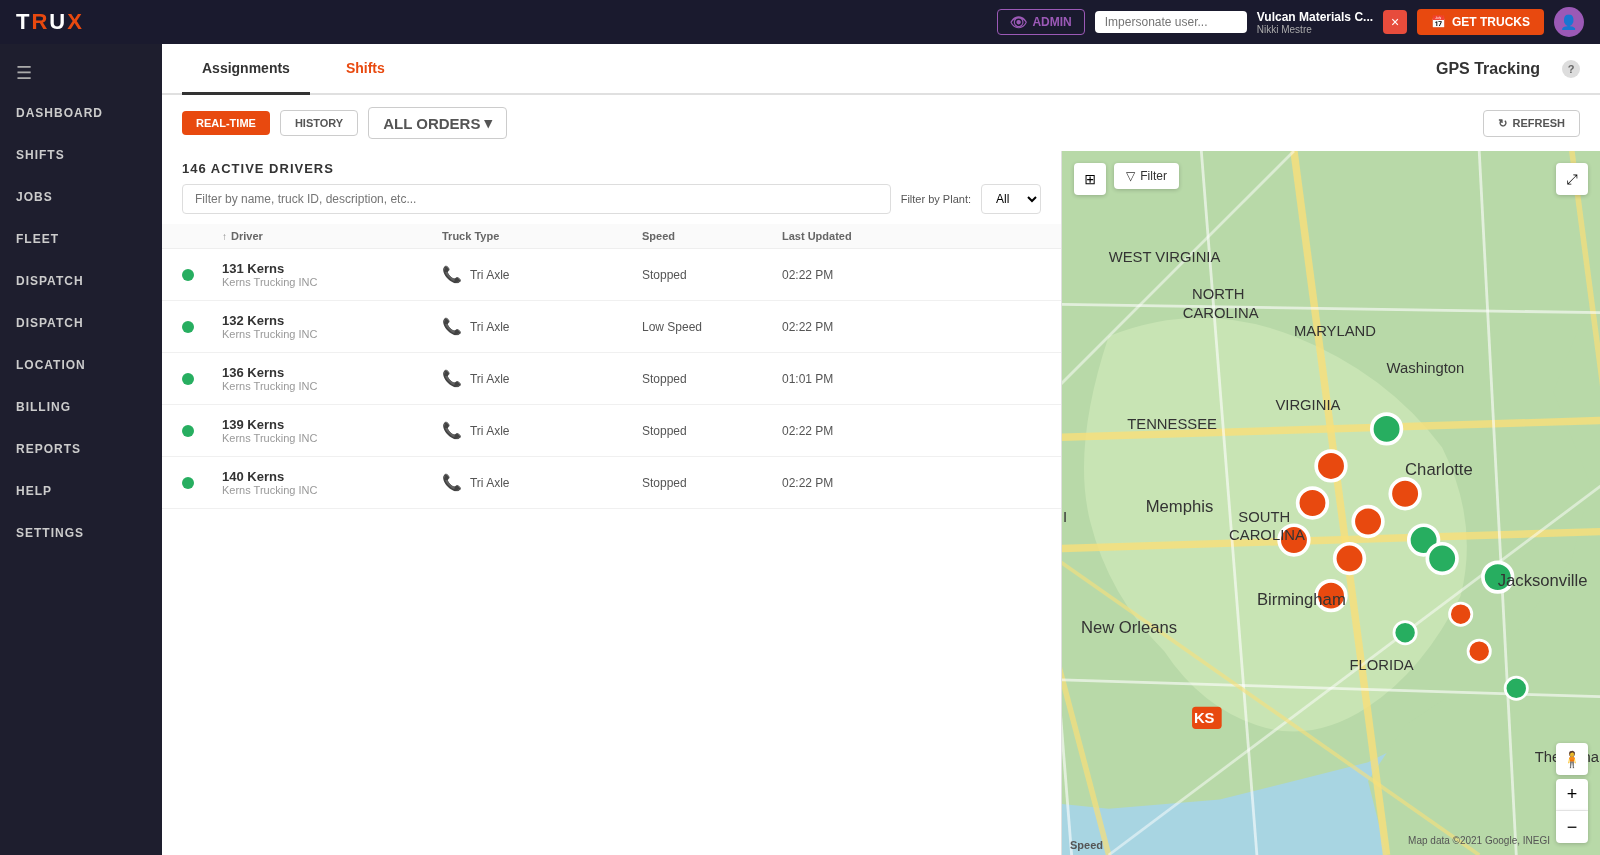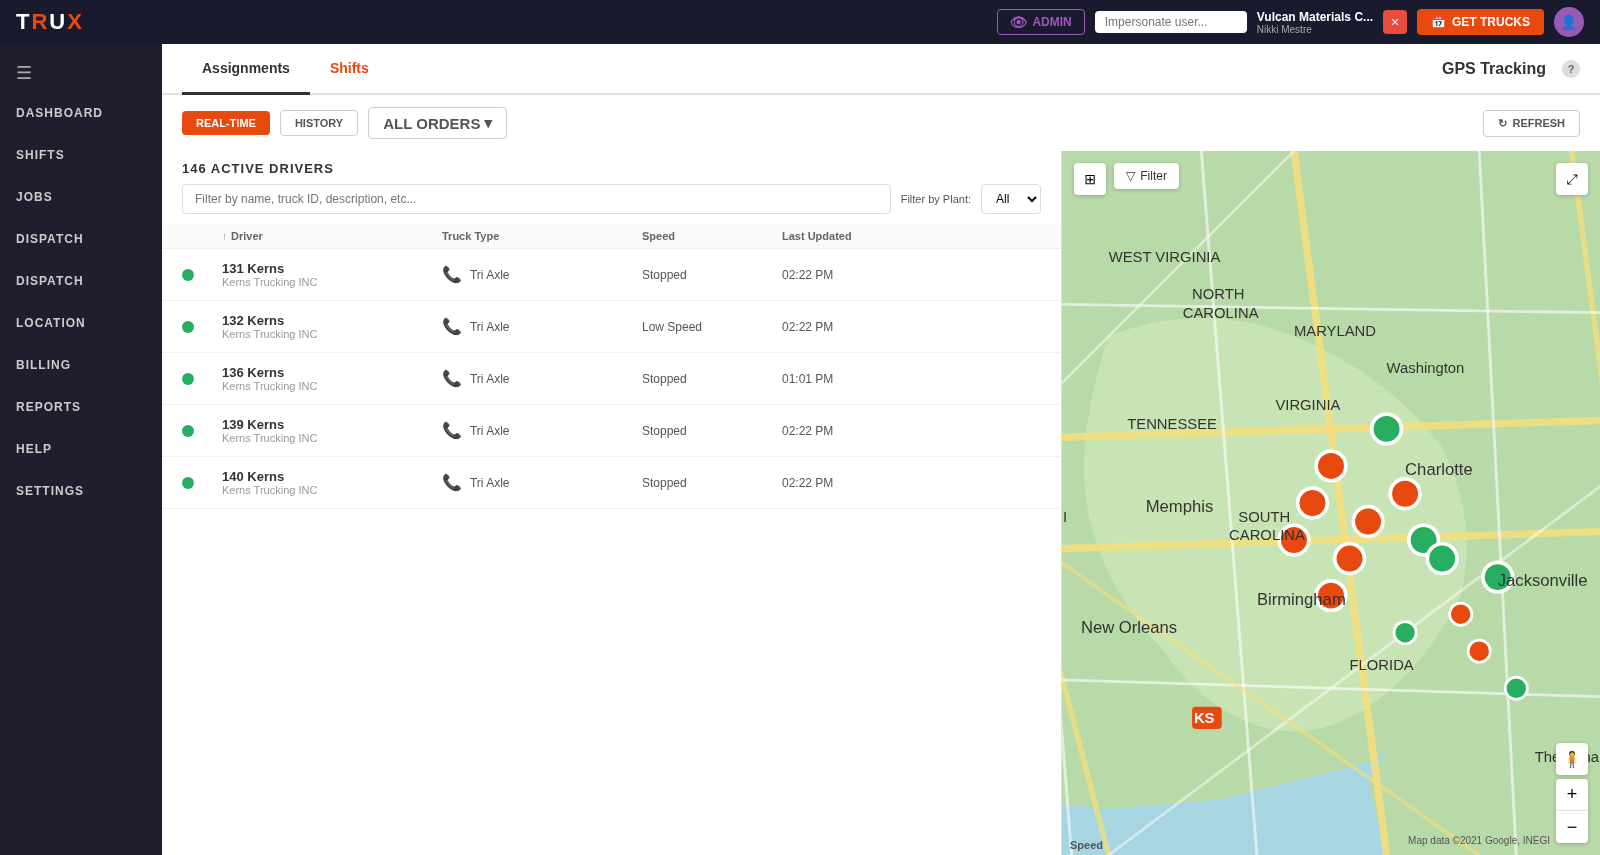--- a/index.html
+++ b/index.html
@@ -146,42 +146,42 @@
     
     .tabs-bar {
       display: flex;
       align-items: center;
       justify-content: space-between;
       border-bottom: 2px solid #e0e0e0;
       padding: 0 20px;
       background: #fff;
       flex-shrink: 0;
     }
-    .tabs-left { display: flex; gap: 0; }
+    .tabs-left { display: flex; gap: 16px; }
     .tab-item {
       padding: 16px 20px;
       font-size: 14px;
       font-weight: 600;
       color: #555;
       cursor: pointer;
       border-bottom: 3px solid transparent;
       margin-bottom: -2px;
     }
     .tab-item.active {
       color: #333;
       border-bottom: 3px solid #333;
     }
     .tab-item.orange { color: #e8490f; border-bottom: 3px solid transparent; }
     .tabs-right {
       font-size: 16px;
       font-weight: bold;
       color: #333;
       display: flex;
       align-items: center;
-      gap: 16px;
+      gap: 22px;
     }
     .gps-help {
       width: 18px; height: 18px;
       border-radius: 50%;
       background: #ddd;
       display: flex; align-items: center; justify-content: center;
       font-size: 11px;
       color: #666;
       cursor: pointer;
     }
@@ -483,20 +483,21 @@
   </div>
 </div>
 
 <div class="app-body">
 
   <div class="sidebar">
     <div class="sidebar-toggle">☰</div>
     <div class="sidebar-item">DASHBOARD</div>
     <div class="sidebar-item">SHIFTS</div>
     <div class="sidebar-item">JOBS</div>
+    <div class="sidebar-item">FLEET</div>
     <div class="sidebar-item">DISPATCH</div>
     <div class="sidebar-item">DISPATCH</div>
     <div class="sidebar-item">LOCATION</div>
     <div class="sidebar-item">BILLING</div>
     <div class="sidebar-item">REPORTS</div>
     <div class="sidebar-item">HELP</div>
     <div class="sidebar-item">SETTINGS</div>
   </div>
 
   <div class="main-content">

